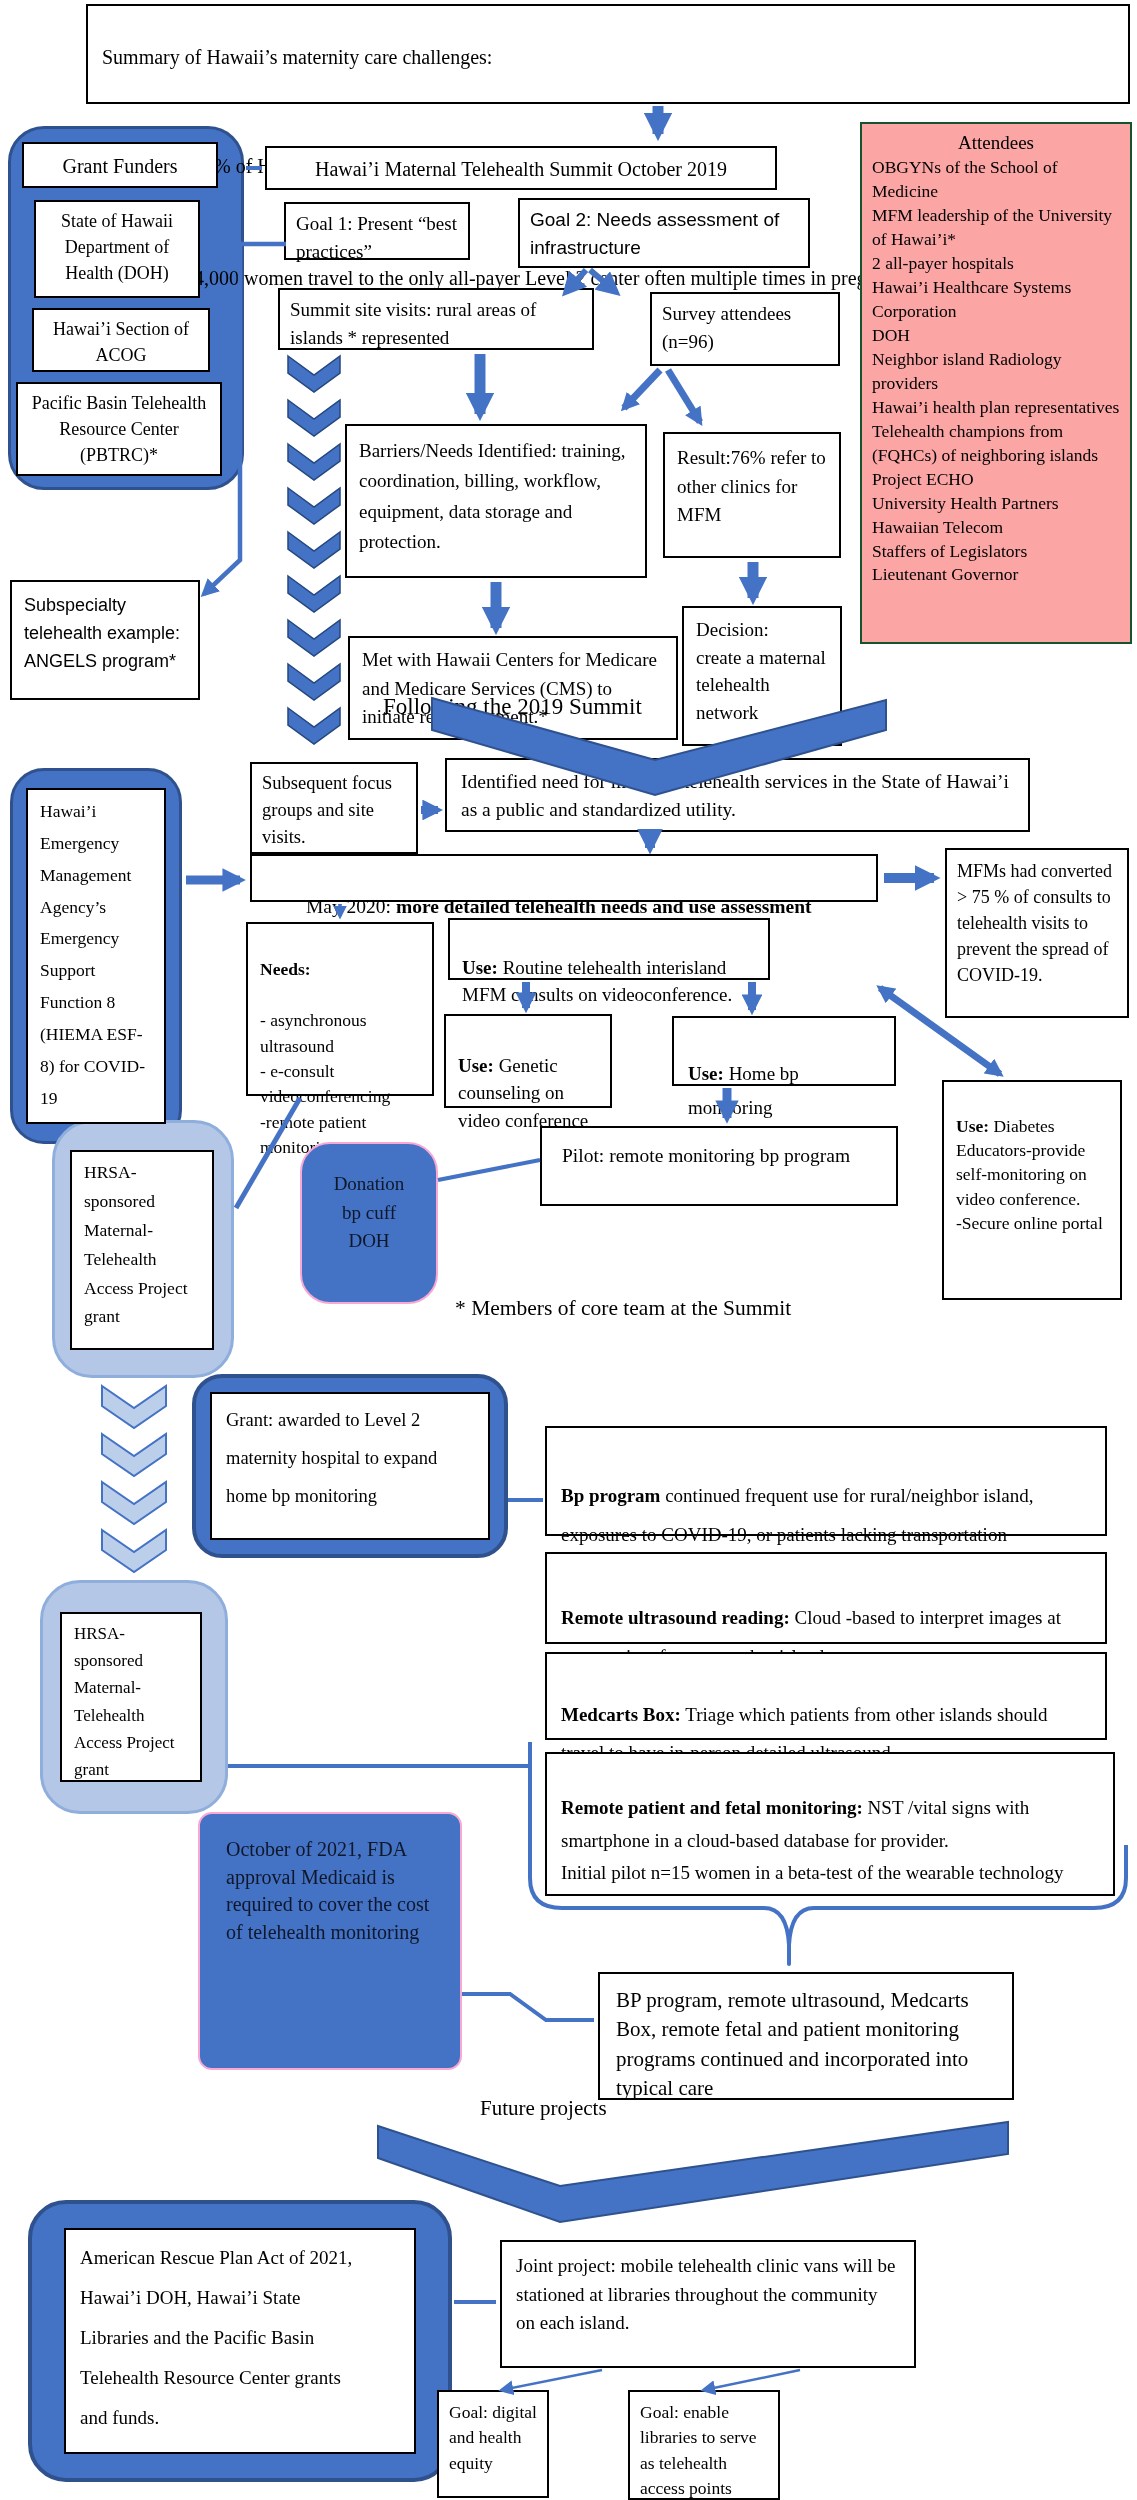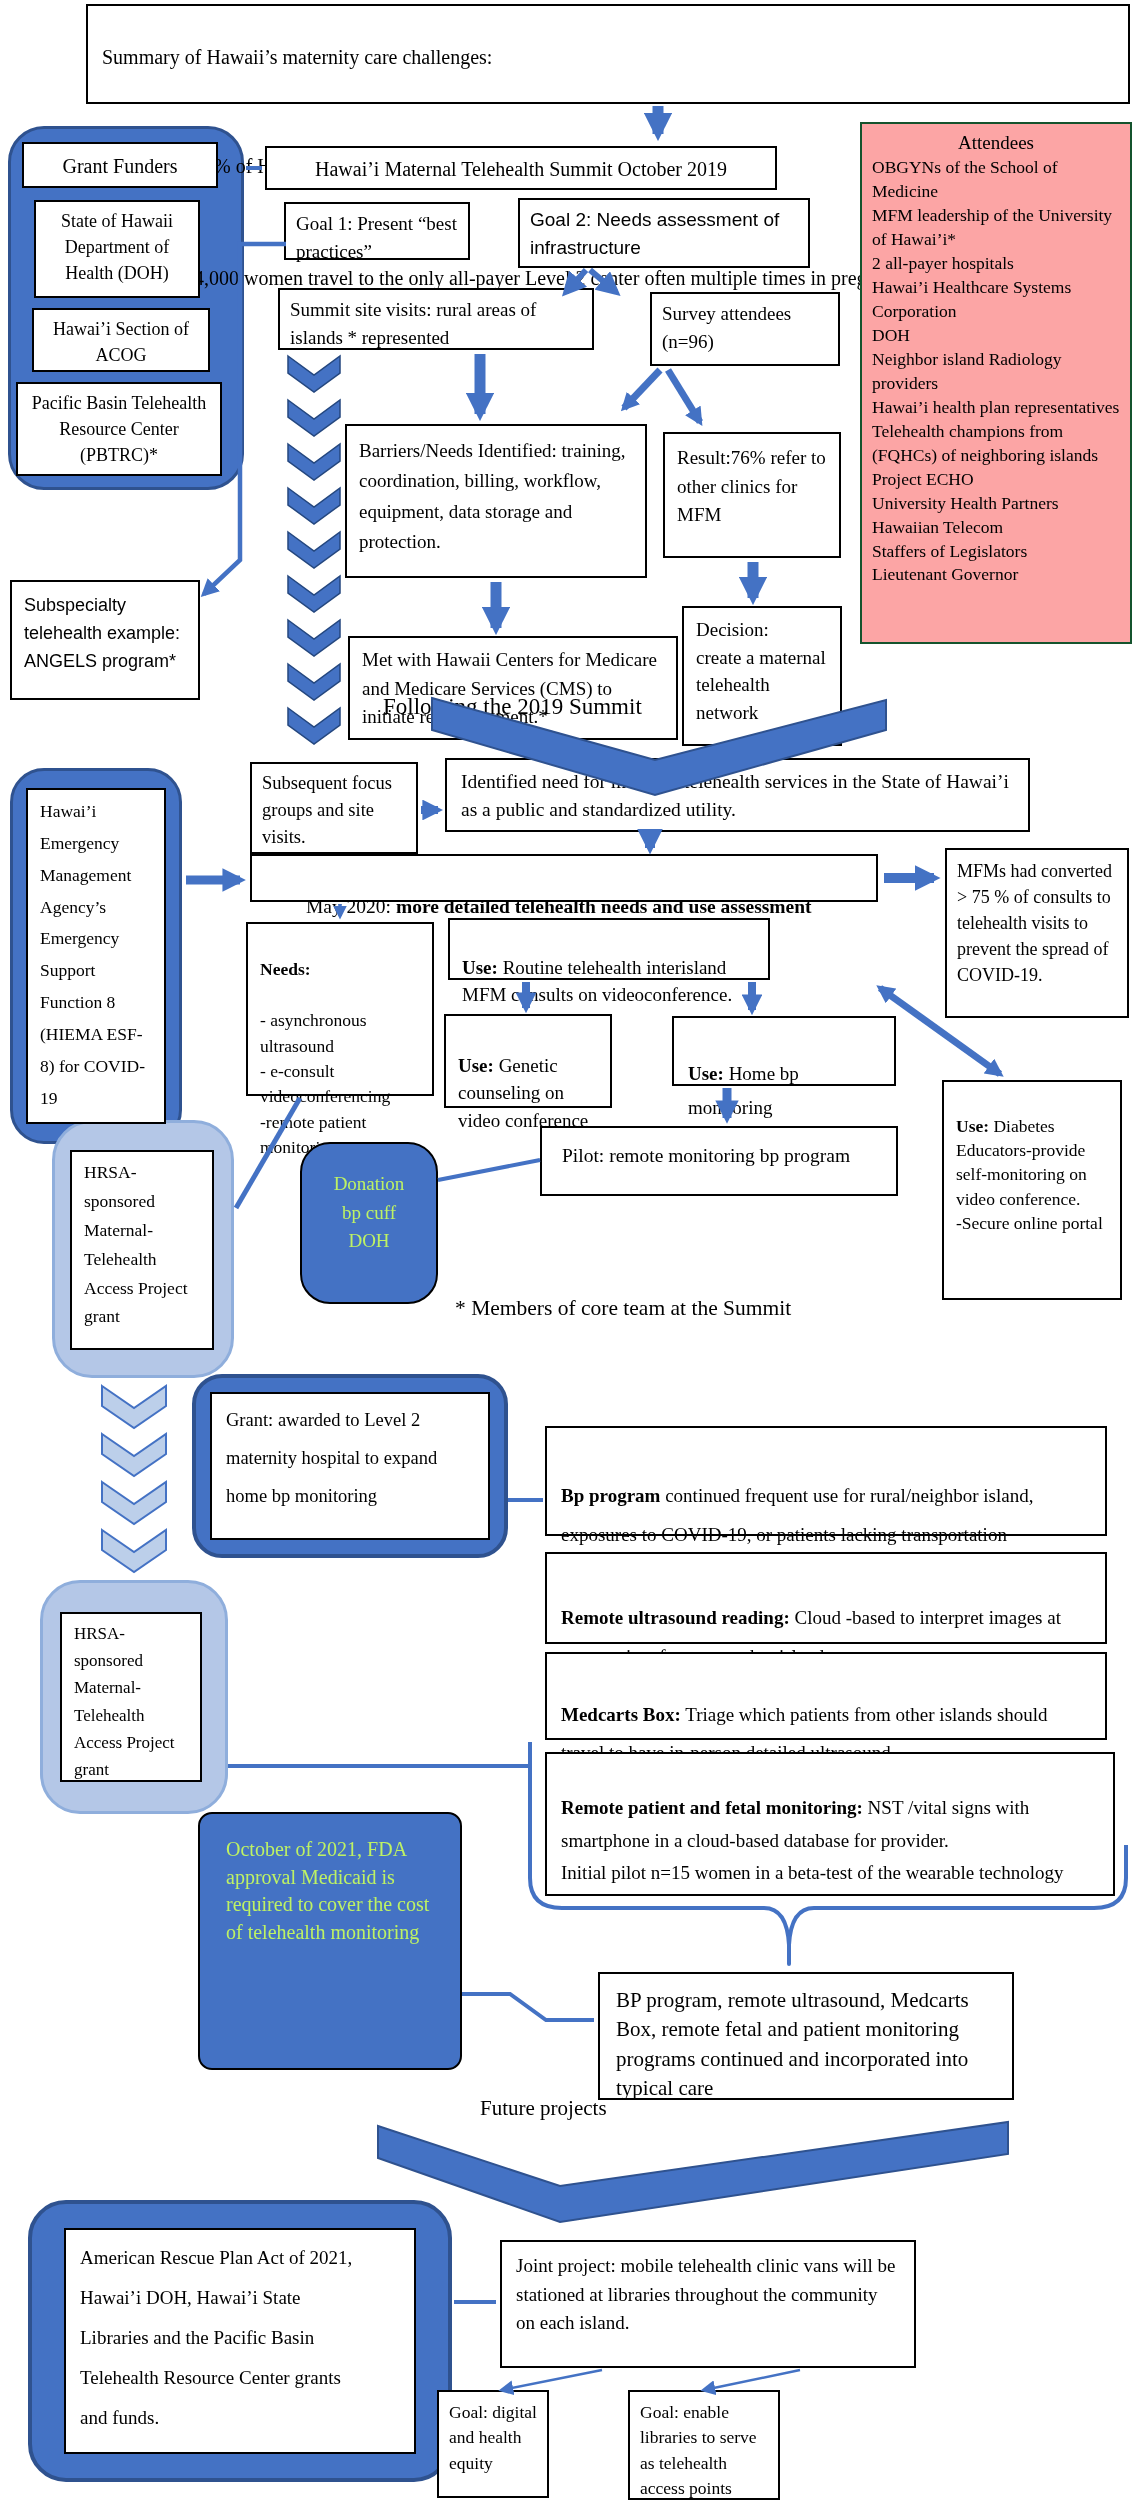--- a/index.html
+++ b/index.html
@@ -2,22 +2,22 @@
 <html><head>
 <meta charset="utf-8">
 <style>
   html,body{margin:0;padding:0;background:#fff;}
   .canvas{position:relative;width:1137px;height:2500px;background:#fff;
           font-family:"Liberation Serif",serif;color:#000;overflow:hidden;}
   .box{position:absolute;background:#fff;border:2px solid #000;box-sizing:border-box;
        white-space:pre-line;z-index:2;padding:6px 10px;font-size:19px;line-height:1.45;}
   .panel{position:absolute;background:#fca5a5;border:2px solid #14532d;box-sizing:border-box;z-index:2;}
   .cont{position:absolute;background:#4472C4;border:3px solid #2F528F;box-sizing:border-box;z-index:1;}
-  .bluebox{position:absolute;background:#4472C4;border:2px solid #000000;box-sizing:border-box;z-index:2;
-           color:#bef264;white-space:pre-line;}
+  .bluebox{position:absolute;background:#4472C4;border:2px solid #f9a8d4;box-sizing:border-box;z-index:2;
+           color:#0f172a;white-space:pre-line;}
   .lbl{position:absolute;z-index:2;white-space:nowrap;}
   .sans{font-family:"Liberation Sans",sans-serif;}
   .ctr{text-align:center;}
   .b{font-weight:bold;}
   svg.overlay{position:absolute;left:0;top:0;z-index:3;pointer-events:none;}
   ul.sum{margin:4px 0 0 0;padding-left:92px;}
   ul.sum li{margin-bottom:7px;margin-top:47px;}
 </style>
 </head>
 <body>
@@ -99,21 +99,21 @@
     <span class="b">Use:</span><span> Genetic counseling on video conference</span>
   </div>
   <div class="box" style="left:672px;top:1016px;width:224px;height:70px;padding:6px 14px;line-height:1.75;">
     <span class="b">Use:</span><span> Home bp
 monitoring</span>
   </div>
   <div class="box" style="left:942px;top:1080px;width:180px;height:220px;font-size:17.5px;line-height:1.38;padding:8px 12px;">
     <span class="b">Use:</span><span> Diabetes Educators-provide self-monitoring on video conference.
 -Secure online portal</span>
   </div>
-  <div class="box" style="left:540px;top:1126px;width:358px;height:70px;font-size:19.5px;padding:14px 10px 6px 20px;">Pilot: remote monitoring bp program</div>
+  <div class="box" style="left:540px;top:1126px;width:358px;height:80px;font-size:19.5px;padding:14px 10px 6px 20px;">Pilot: remote monitoring bp program</div>
   <div class="bluebox ctr" style="left:300px;top:1142px;width:138px;height:162px;border-radius:30px;font-size:19px;line-height:1.5;padding:26px 8px 8px 8px;">Donation
 bp cuff
 DOH</div>
   <div class="cont" style="left:52px;top:1120px;width:182px;height:258px;border-radius:40px;background:#B4C7E7;border-color:#8FAEDC;"></div>
   <div class="box" style="left:70px;top:1150px;width:144px;height:200px;font-size:17.5px;line-height:1.65;padding:6px 12px;">HRSA-sponsored Maternal-Telehealth Access Project grant</div>
   <div class="lbl" style="left:455px;top:1296px;font-size:21.5px;">* Members of core team at the Summit</div>
 
   <div class="cont" style="left:192px;top:1374px;width:316px;height:184px;border-radius:30px;border-width:4px;"></div>
   <div class="box" style="left:210px;top:1392px;width:280px;height:148px;font-size:18.5px;line-height:2.05;padding:8px 14px;">Grant: awarded to Level 2
 maternity hospital to expand

